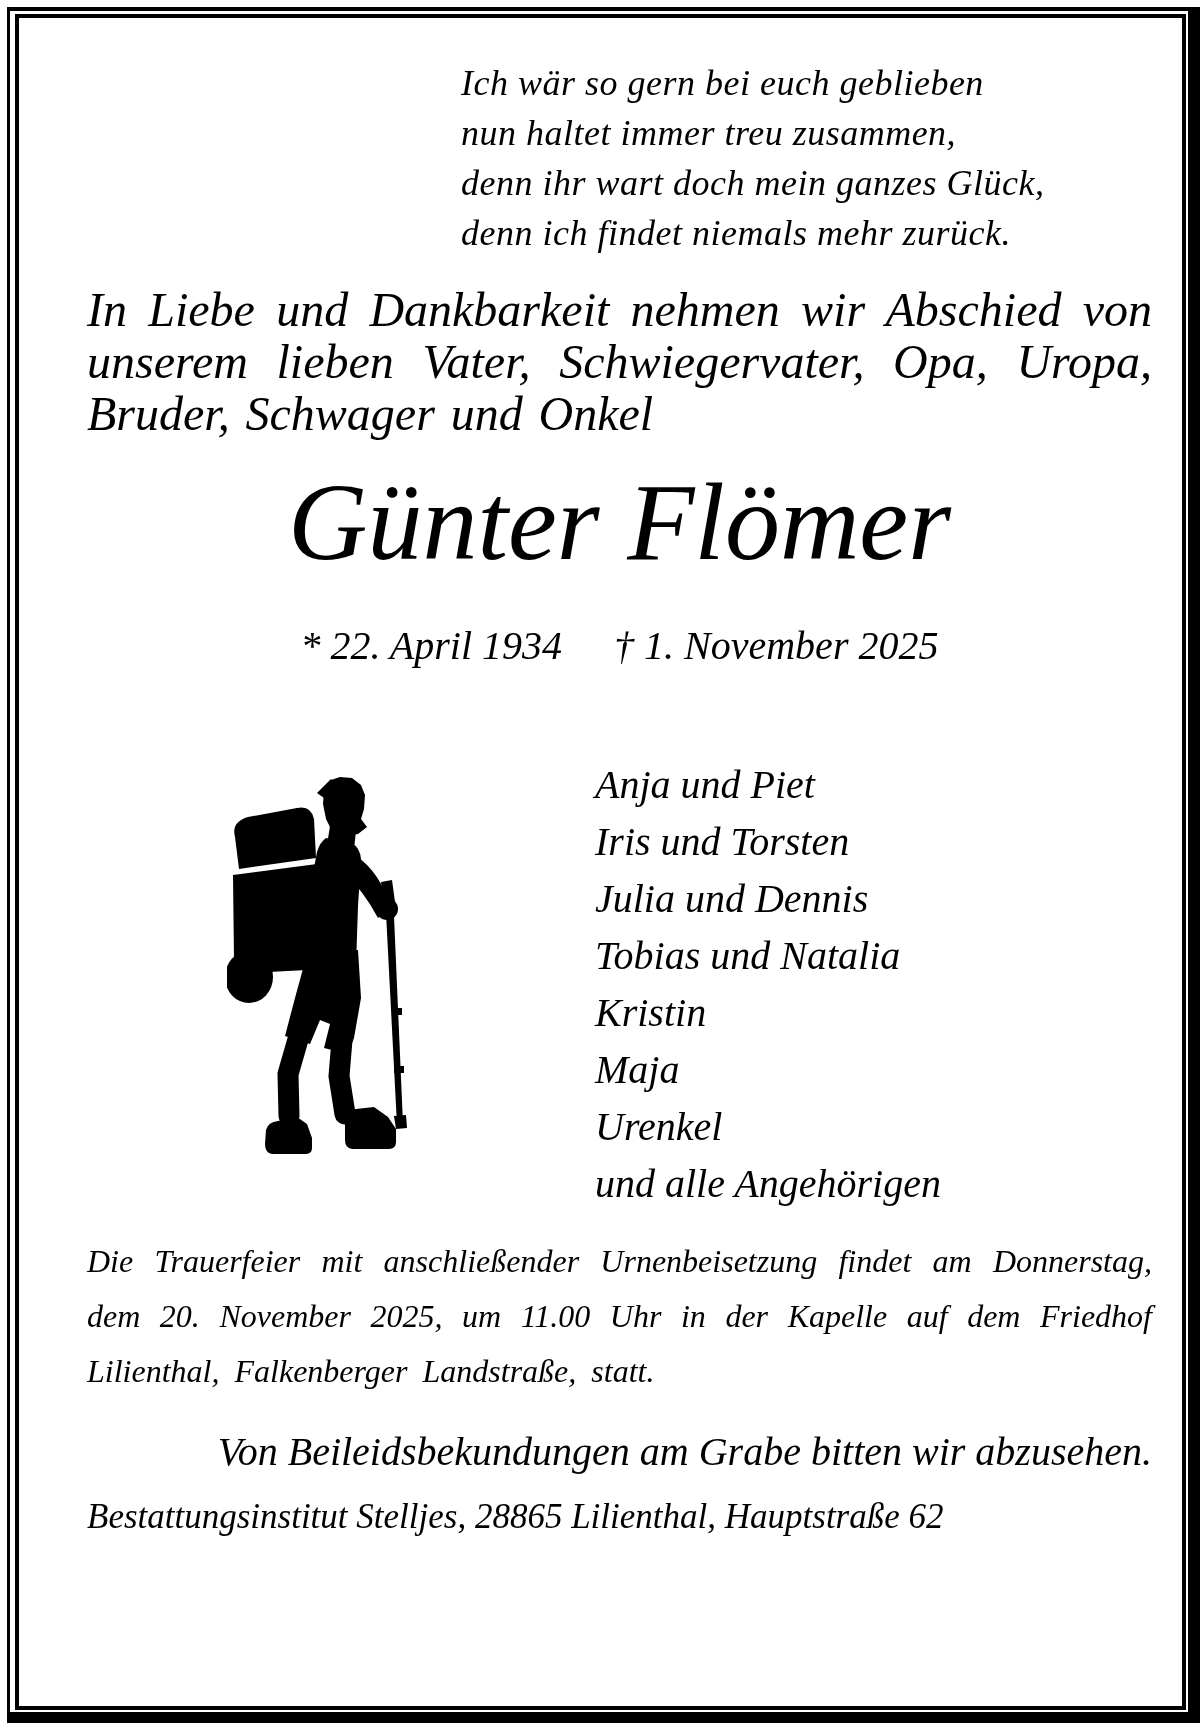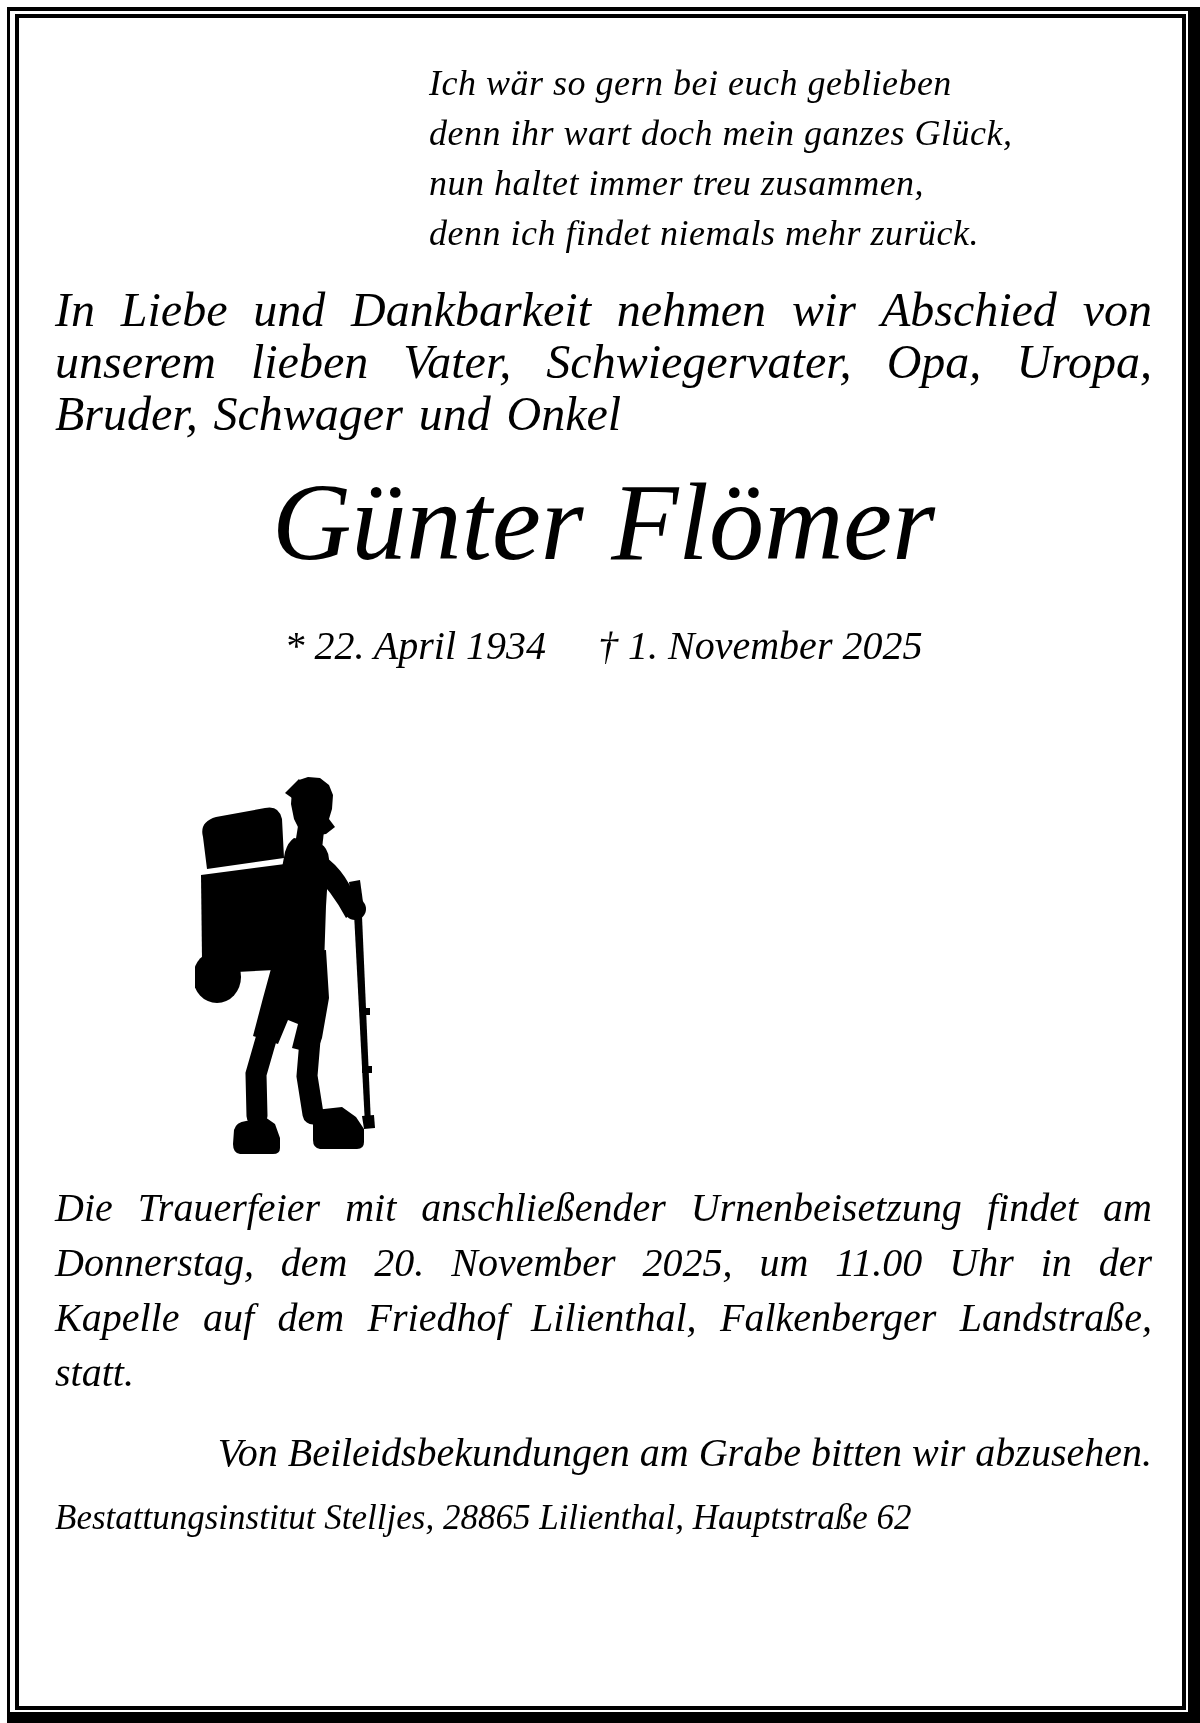--- a/index.html
+++ b/index.html
@@ -17,20 +17,21 @@
     border-style: solid; border-color: #000;
     border-width: 4px 12px 11px 3px;
   }
   .frame-inner {
     position: absolute; top: 3px; left: 5px; right: 2px; bottom: 2px;
     border: 4px solid #000;
   }
   .content {
     position: absolute; inset: 0;
     padding: 40px 30px 0 36px;
+    margin-left: 32px;
   }
   .poem {
     margin-left: 374px;
     font-size: 36px; line-height: 50px;
     letter-spacing: 0.5px;
   }
   .intro {
     margin: 26px 0 0 0;
     font-size: 48px; line-height: 52px;
     text-align: justify;
@@ -60,21 +61,21 @@
   .mourners {
     margin-left: 186px; margin-top: 28px;
     font-size: 40px; line-height: 57px;
   }
   .place {
     margin: 30px 0 0 0;
     font-size: 40px; line-height: 52px;
   }
   .funeral {
     margin: 22px 0 0 0;
-    font-size: 40px; line-height: 55px;
+    font-size: 32px; line-height: 55px;
     text-align: justify;
     word-spacing: 0.22em;
   }
   .condolence {
     margin: 28px 0 0 0;
     font-size: 40px; line-height: 50px; text-align: right;
   }
   .funeral-home {
     margin: 16px 0 0 0;
     font-size: 35px; line-height: 48px;
@@ -83,22 +84,22 @@
 </style>
 </head>
 <body>
 
 <div class="frame-outer">
   <div class="frame-inner">
     <div class="content">
 
       <div class="poem">
         <div>Ich wär so gern bei euch geblieben</div>
+        <div>nun haltet immer treu zusammen,</div>
         <div>denn ihr wart doch mein ganzes Glück,</div>
-        <div>nun haltet immer treu zusammen,</div>
         <div>denn ich findet niemals mehr zurück.</div>
       </div>
 
       <p class="intro">In Liebe und Dankbarkeit nehmen wir Abschied von unserem lieben Vater, Schwiegervater, Opa, Uropa, Bruder, Schwager und Onkel</p>
 
       <h1 class="name">Günter Flömer</h1>
 
       <div class="dates">
         <span>* 22. April 1934</span>
         <span>† 1. November 2025</span>
@@ -141,20 +142,30 @@
 
               <path d="M116,252 L112,300 L118,338" fill="none" stroke="#000000" stroke-width="21" stroke-linecap="round"></path>
 
               <path d="M39,354 Q41,346 51,345 L70,341 L80,348 L85,362 L85,372 Q85,378 78,378 L45,378 Q38,377 38,368 Z"></path>
 
               <path d="M118,342 Q119,333 129,333 L147,331 L161,341 L169,353 L169,366 Q169,373 162,373 L125,373 Q118,372 118,364 Z"></path>
             </g>
           </svg>
         </div>
 
+        <div class="mourners">
+          <div>Anja und Piet</div>
+          <div>Iris und Torsten</div>
+          <div>Julia und Dennis</div>
+          <div>Tobias und Natalia</div>
+          <div>Kristin</div>
+          <div>Maja</div>
+          <div>Urenkel</div>
+          <div>und alle Angehörigen</div>
+        </div>
 
       </div>
 
 
       <p class="funeral">Die Trauerfeier mit anschließender Urnenbeisetzung findet am Donnerstag, dem 20. November 2025, um 11.00 Uhr in der Kapelle auf dem Friedhof Lilienthal, Falkenberger Landstraße, statt.</p>
 
       <p class="condolence">Von Beileidsbekundungen am Grabe bitten wir abzusehen.</p>
 
       <p class="funeral-home">Bestattungsinstitut Stelljes, 28865 Lilienthal, Hauptstraße 62</p>
 

